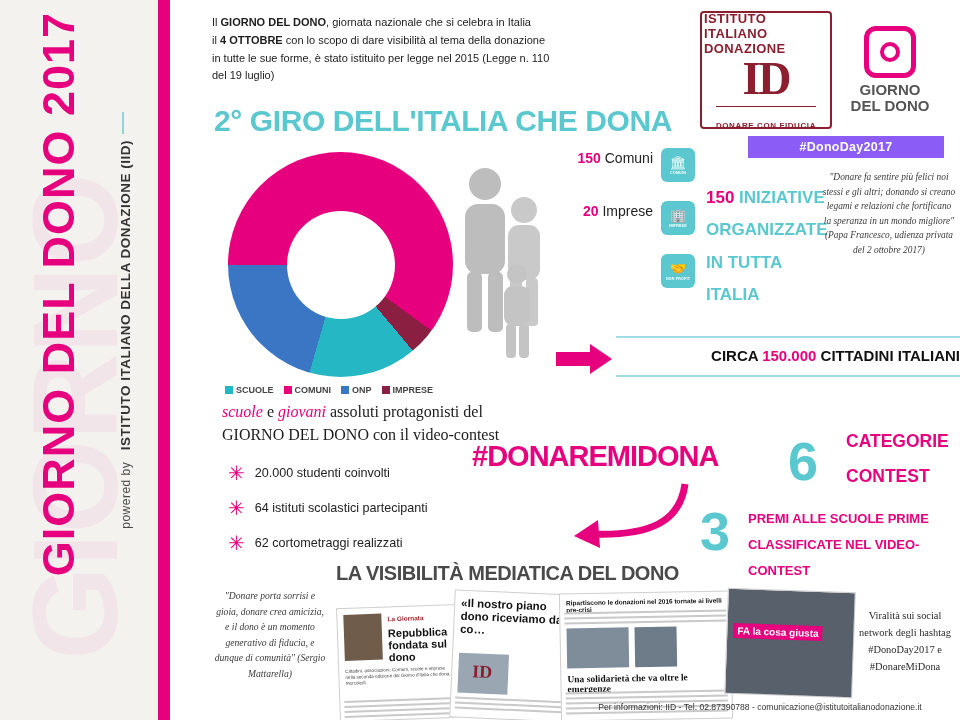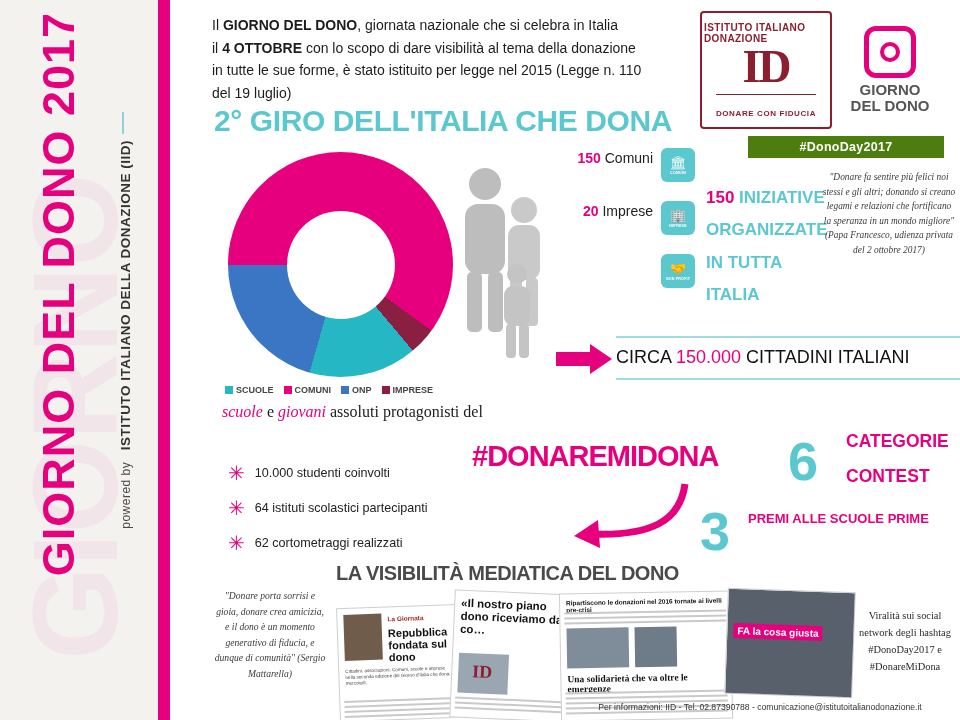--- a/index.html
+++ b/index.html
@@ -46,36 +46,36 @@
   .powered .iid {
     font-size:13.5px; font-weight:bold; color:#333;
   }
   .pow-line {
     position:absolute; left:122px; top:112px; width:2px; height:22px; background:#8fd3d8;
   }
 
   
   .intro {
     position:absolute; left:212px; top:14px; width:480px;
-    font-size:14px; line-height:1.62; color:#1c1c1c;
+    font-size:11px; line-height:1.62; color:#1c1c1c;
   }
   .intro b { font-weight:bold; }
 
   
   .logo-box {
     position:absolute; left:700px; top:8px; width:248px; height:124px;
     display:flex; align-items:center; gap:6px;
   }
   .logo-iid {
     width:132px; height:118px; border:2px solid #8b1f2f; border-radius:4px;
     background:#fff; display:flex; flex-direction:column; align-items:center;
     justify-content:center; padding:3px 2px;
   }
   .logo-iid .arc-top {
-    font-size:10px; font-weight:bold; color:#8b1f2f; letter-spacing:.4px;
+    font-size:13px; font-weight:bold; color:#8b1f2f; letter-spacing:.4px;
   }
   .logo-iid .big {
     font-size:46px; font-weight:bold; color:#8b1f2f; line-height:1; letter-spacing:-2px;
     font-family:"Liberation Serif", serif;
   }
   .logo-iid .sub {
     font-size:8px; font-weight:bold; color:#8b1f2f; letter-spacing:.6px; margin-top:4px;
     border-top:1px solid #8b1f2f; padding-top:14px;
   }
   .logo-dono {
@@ -87,21 +87,21 @@
     display:flex; align-items:center; justify-content:center;
   }
   .logo-dono .mark i {
     display:block; width:20px; height:20px; border:4px solid #e6007e; border-radius:50%;
   }
   .logo-dono .txt {
     font-size:15px; font-weight:bold; color:#555; line-height:1.05; text-align:center;
   }
   .hashbar {
     position:absolute; left:748px; top:136px; width:196px; height:22px;
-    background:#4d7c0f; color:#fff; font-size:12.5px; font-weight:bold;
+    background:#8b5cf6; color:#fff; font-size:12.5px; font-weight:bold;
     display:flex; align-items:center; justify-content:center; letter-spacing:.3px;
   }
 
   
   .headline {
     position:absolute; left:214px; top:104px; width:500px;
     color:#5bc8d0; font-size:30px; font-weight:bold; letter-spacing:-.4px;
   }
 
   
@@ -159,22 +159,22 @@
     font-size:9.4px; line-height:1.55; color:#3a3a3a; text-align:center;
   }
 
   
   .arrow-pink {
     position:absolute; left:556px; top:342px; width:58px; height:34px;
   }
   .circa {
     position:absolute; left:616px; top:336px; width:344px;
     border-top:2px solid #9fdde2; border-bottom:2px solid #9fdde2;
-    padding:8px 0 9px 0; text-align:left;
-    font-size:18px; font-weight:normal; color:#111; line-height:1.3;
+    padding:8px 0 9px 0; text-align:right;
+    font-size:15px; font-weight:bold; color:#111; line-height:1.3;
   }
   .circa .pk { color:#e6007e; }
 
   
   .scuole-line {
     position:absolute; left:222px; top:400px; width:320px;
     font-family:"Liberation Serif", serif; font-size:16px; color:#1c1c1c; line-height:1.45;
   }
   .scuole-line .pk { color:#e6007e; font-style:italic; }
   .bullets { position:absolute; left:228px; top:455px; width:290px; }
@@ -365,26 +365,27 @@
     <svg width="58" height="34" viewBox="0 0 58 34">
       <polygon points="0,10 34,10 34,2 56,17 34,32 34,24 0,24" fill="#e6007e"></polygon>
     </svg>
   </div>
   <div class="circa">
     <span>CIRCA </span><span class="pk">150.000</span><span> CITTADINI ITALIANI</span><br>
   </div>
 
   <div class="scuole-line">
     <span class="pk">scuole</span><span> e </span><span class="pk">giovani</span><span> assoluti protagonisti del</span><br>
+    <span>GIORNO DEL DONO con il video-contest</span>
   </div>
 
   <div class="bullets">
     <div class="bl">
         <span class="ast">✳</span>
-        <span>10.000 studenti coinvolti</span>
+        <span>20.000 studenti coinvolti</span>
       </div>
     <div class="bl">
         <span class="ast">✳</span>
         <span>64 istituti scolastici partecipanti</span>
       </div>
     <div class="bl">
         <span class="ast">✳</span>
         <span>62 cortometraggi realizzati</span>
       </div>
   </div>
@@ -396,21 +397,21 @@
       <polygon points="38,42 14,58 40,70" fill="#e6007e"></polygon>
     </svg>
   </div>
 
   <div class="six">6</div>
   <div class="cat">
     <span>CATEGORIE</span><br><span>CONTEST</span>
   </div>
   <div class="three">3</div>
   <div class="premi">
-    <span>PREMI ALLE SCUOLE PRIME</span><br>
+    <span>PREMI ALLE SCUOLE PRIME</span><br><span>CLASSIFICATE NEL VIDEO-CONTEST</span>
   </div>
 
   <div class="visib">LA VISIBILITÀ MEDIATICA DEL DONO</div>
 
   <div class="quote-mat">"Donare porta sorrisi e gioia, donare crea amicizia, e il dono è un momento generativo di fiducia, e dunque di comunità" (Sergio Mattarella)</div>
 
   <div class="clip clip1">
     <div class="photo" style="left:6px;top:6px;width:38px;height:46px;background:#6f5c4a;"></div>
     <div style="position:absolute;left:50px;top:8px;width:66px;font-size:6.5px;font-weight:bold;color:#9b1b1b;">La Giornata</div>
     <div style="position:absolute;left:50px;top:20px;width:68px;font-size:11px;font-weight:bold;color:#111;line-height:1.1;">Repubblica fondata sul dono</div>

